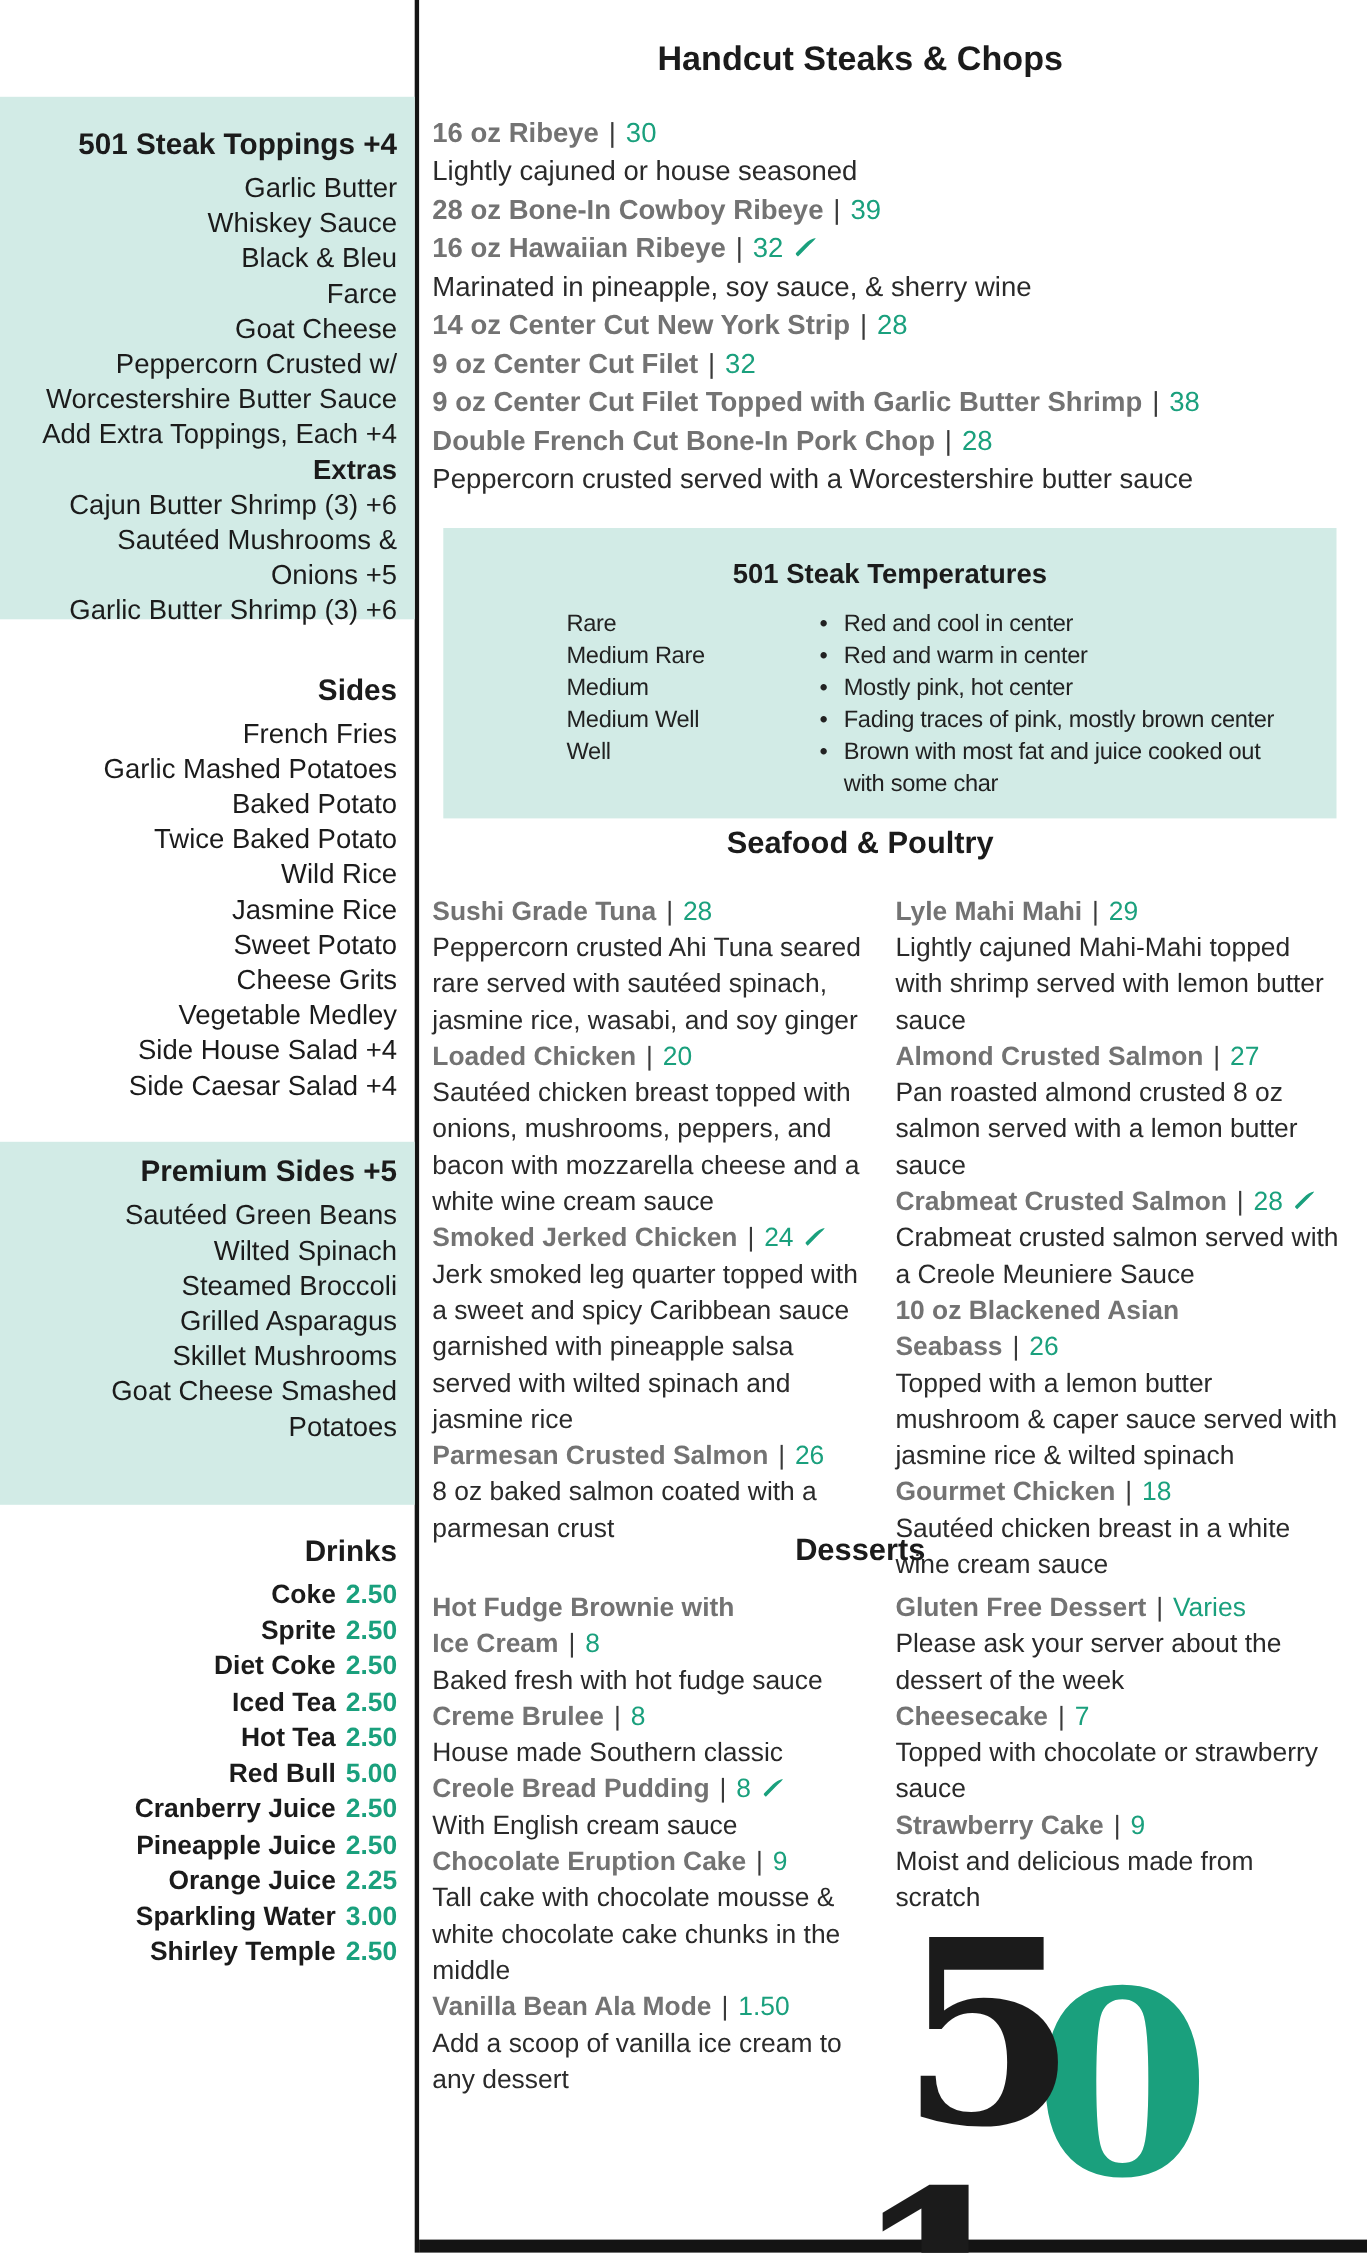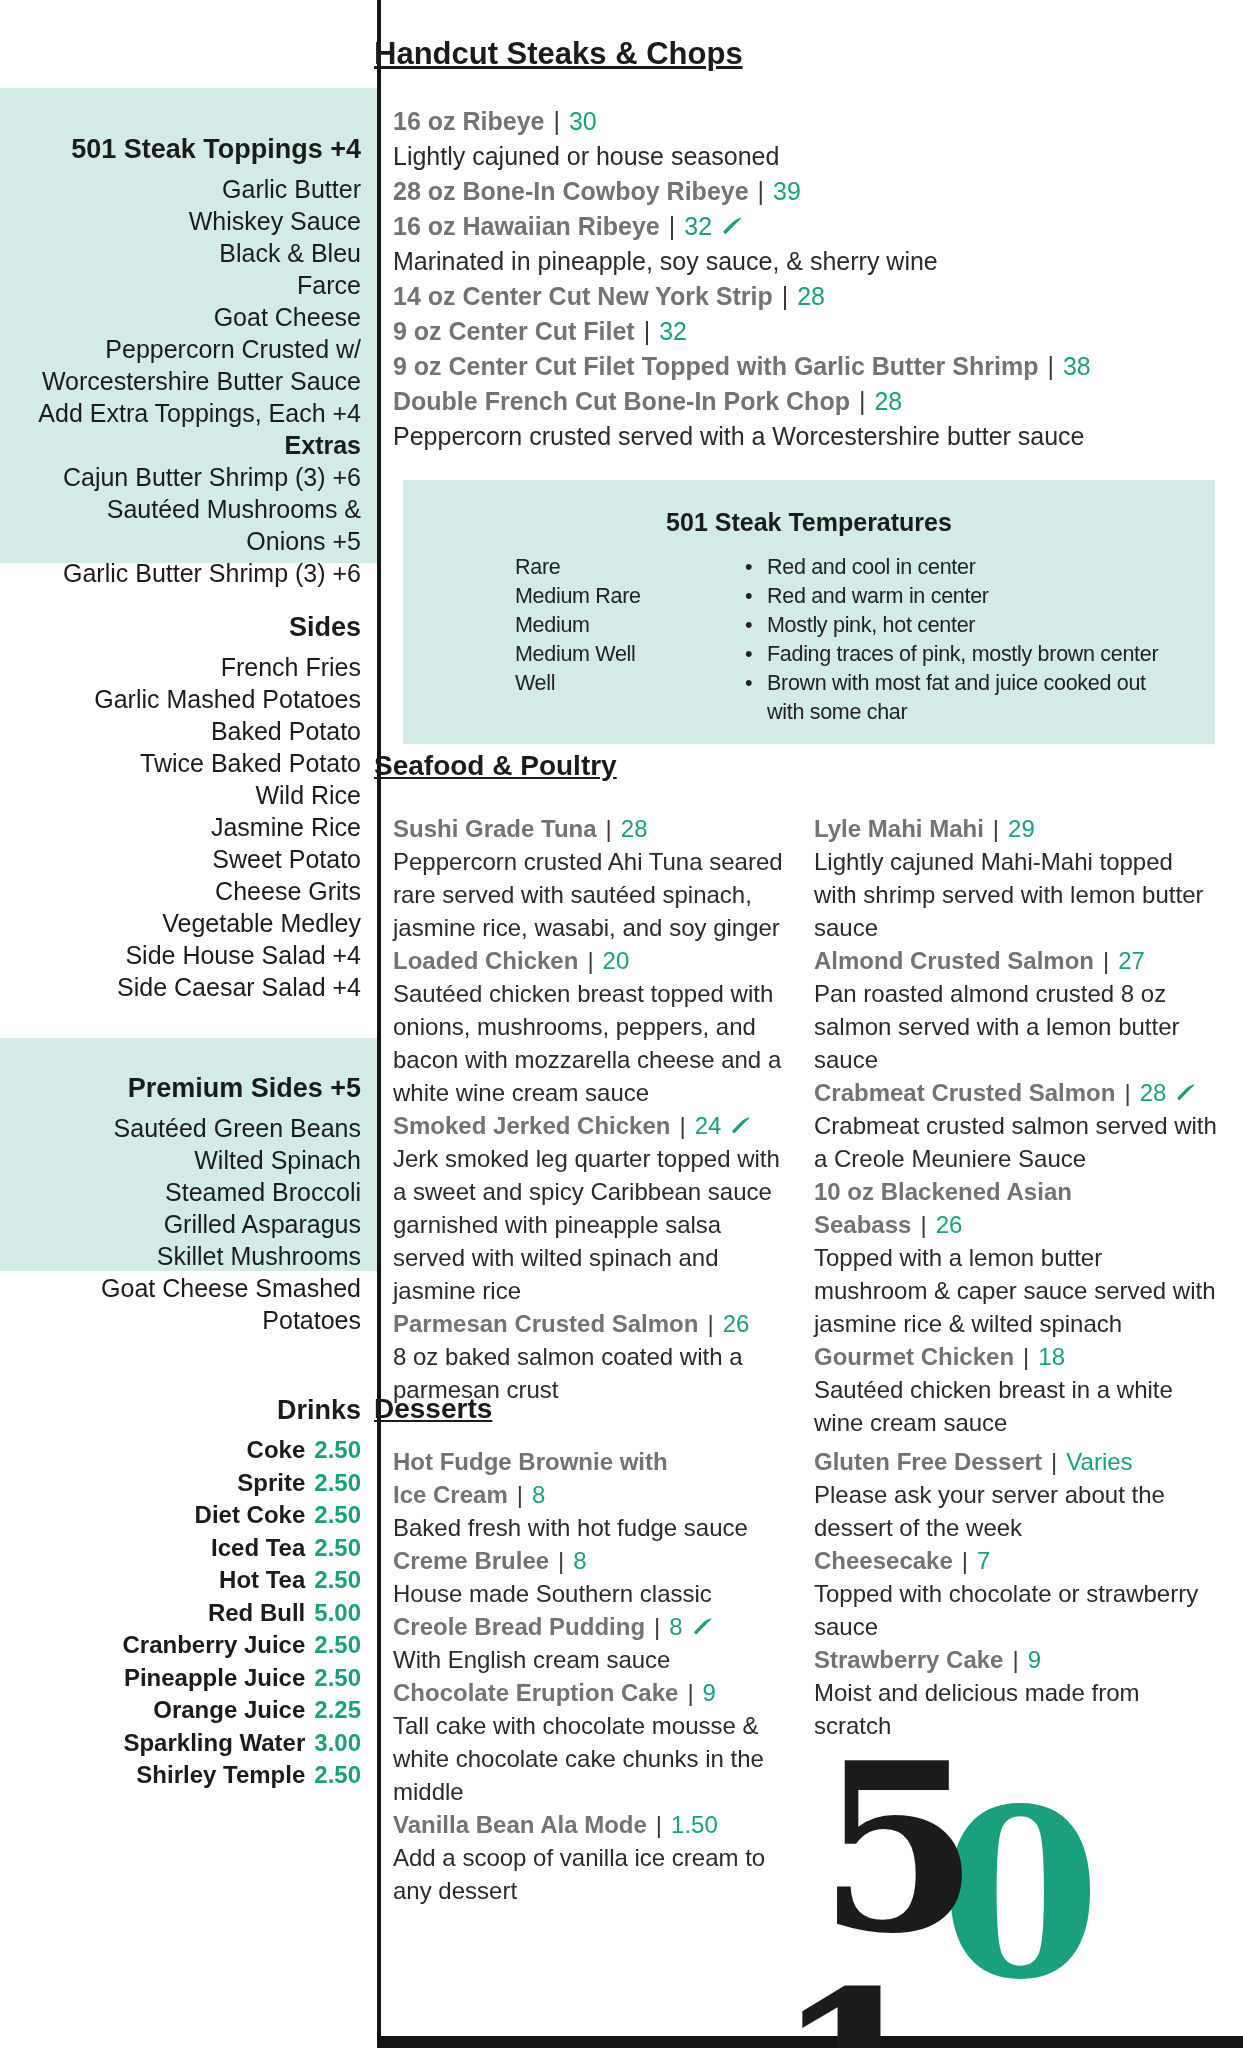--- a/index.html
+++ b/index.html
@@ -19,29 +19,29 @@
   
   .divider{left:377px;top:0;width:4px;height:2048px;background:#141414;}
   .bottom-bar{left:381px;top:2036px;width:862px;height:12px;background:#141414;}
 
   
   .sb{width:377px;text-align:right;padding:0 16px 0 8px;}
   .teal{background:var(--teal-bg);}
   .sb-title{font-size:27px;font-weight:700;margin-bottom:8px;}
   .sb-item{font-size:25px;line-height:32px;margin-left:17px;}
   .sb-item.bold{font-weight:700;}
-  #toppings{top:88px;left:0;height:475px;padding-top:46px;}
+  #toppings{top:88px;left:0;height:475px;padding-top:28px;}
   #sides{top:612px;left:0;}
-  #premium{top:1038px;left:0;height:233px;padding-top:35px;}
+  #premium{top:1038px;left:0;height:330px;padding-top:12px;}
   #drinks{top:1395px;left:0;}
   .drink-row{font-size:24px;line-height:32.5px;font-weight:700;}
   .drink-price{color:var(--accent);margin-left:9px;}
 
   
-  .main-heading{left:374px;width:846px;font-weight:700;text-decoration:underline;}
+  .main-heading{left:359px;width:846px;text-align:center;font-weight:700;}
   #main-title{top:36px;font-size:31px;}
   #seafood-title{top:750px;font-size:28px;}
   #desserts-title{top:1393px;font-size:28px;}
 
   #steaks{left:393px;top:104px;width:828px;font-size:25px;}
   #steaks .mi-head{line-height:35px;}
   #steaks .mi-desc{line-height:35px;}
 
   .mi-name{font-weight:700;color:#737373;white-space:pre-line;}
   .mi-sep{color:#3a3a3a;margin:0 9px;font-weight:400;}

